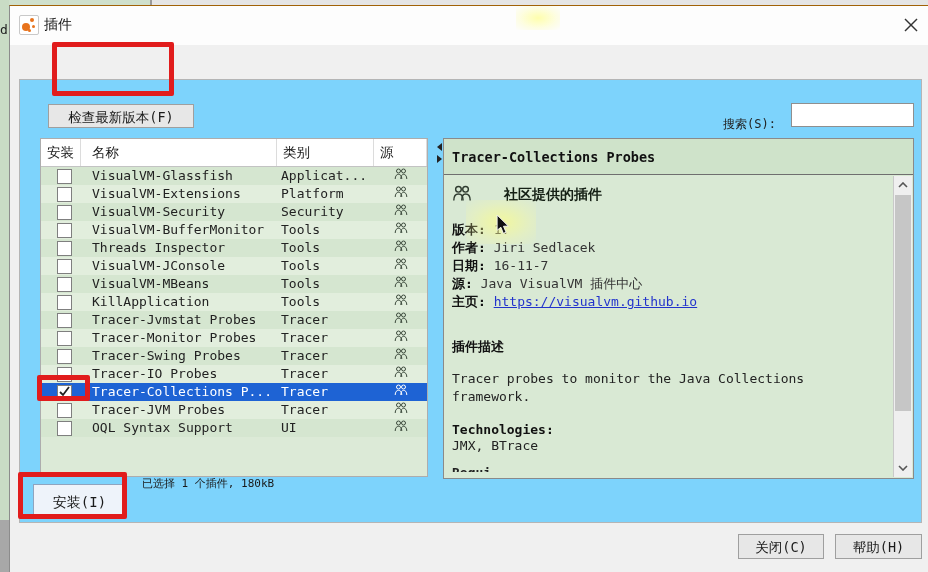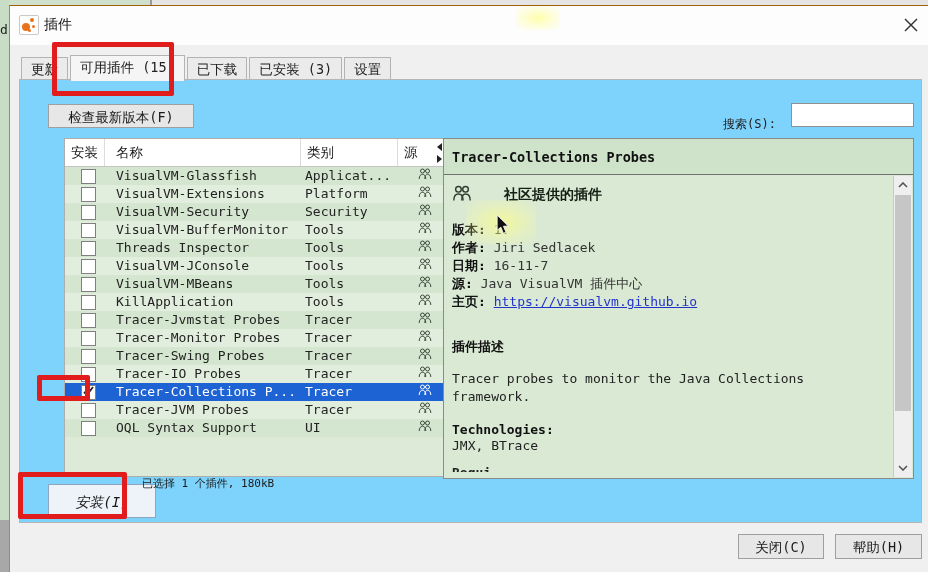--- a/index.html
+++ b/index.html
@@ -29,21 +29,21 @@
   .tabbar{position:absolute;left:11px;top:50px;height:24px;display:flex;align-items:flex-end;}
   .tab{height:16px;padding:3px 9px 3px 9px;margin-right:2px;background:#ebebeb;border:1px solid #b3b3b3;border-bottom:none;font-size:13.5px;color:#222;white-space:nowrap;}
   .tab.selected{background:#f5f5f5;height:19px;margin-bottom:-1px;position:relative;z-index:2;}
   
   .panel{position:absolute;left:9px;top:73px;width:901px;height:442px;background:#7dd3fc;border:1px solid #b5b5b5;}
   .btn{background:#e7e7e7;border:1px solid #9f9f9f;color:#1a1a1a;font-family:inherit;font-size:13.5px;text-align:center;}
   .check-latest{position:absolute;left:28px;top:24px;width:146px;height:24px;line-height:22px;}
   .search-label{position:absolute;left:703px;top:36px;font-size:12px;}
   .search-input{position:absolute;left:771px;top:23px;width:115px;height:22px;background:#fff;border:1px solid #8f8f8f;font-family:inherit;font-size:13px;padding:0 3px;}
   
-  .table{position:absolute;left:44px;top:58px;width:388px;height:339px;background:#dcead7;border:1px solid #adadad;box-sizing:border-box;}
+  .table{position:absolute;left:20px;top:58px;width:388px;height:339px;background:#dcead7;border:1px solid #adadad;box-sizing:border-box;}
   .thead{display:grid;grid-template-columns:40px 196px 97px 53px;height:27px;background:#ffffff;border-bottom:1px solid #c3c3c3;}
   .thead .hcell{display:flex;align-items:center;padding-left:6px;border-right:1px solid #dcdcdc;font-size:13.5px;color:#1a1a1a;}
   .thead .hcell.h-name{padding-left:11px;}
   .trow{display:grid;grid-template-columns:40px 196px 97px 53px;height:18px;line-height:18px;}
   .trow.odd{background:#d5e6d0;}
   .trow.even{background:#e2eedd;}
   .trow.selected{background:#1e63d4;color:#fff;}
   .cell{overflow:hidden;white-space:nowrap;}
   .c-name{padding-left:11px;}
   .c-cat{padding-left:4px;}
@@ -71,21 +71,21 @@
   .dtech-head{font-weight:bold;margin-top:16px;color:#111;}
   .dtech{line-height:18px;color:#222;}
   .clipped{height:7px;overflow:hidden;margin-top:10px;font-weight:bold;color:#222;}
   
   .vscroll{position:absolute;right:1px;top:37px;width:18px;bottom:1px;background:#efefef;border-left:1px solid #c9c9c9;}
   .vs-btn{position:absolute;left:0;width:18px;height:18px;display:flex;align-items:center;justify-content:center;color:#555;}
   .vs-up{top:0;}
   .vs-down{bottom:0;}
   .vs-thumb{position:absolute;left:1px;top:19px;width:16px;height:216px;background:#c6c6c6;}
   
-  .install-btn{position:absolute;left:28px;top:404px;width:108px;height:34px;background:#eef3fa;border:1px solid #8fa4bf;line-height:32px;font-size:14px;font-style:italic;}
+  .install-btn{position:absolute;left:13px;top:404px;width:93px;height:34px;background:#eef3fa;border:1px solid #8fa4bf;line-height:32px;font-size:14px;}
   .status-text{position:absolute;left:122px;top:396px;font-size:11px;color:#1a1a1a;}
   
   .dlg-close{position:absolute;left:728px;top:528px;width:86px;height:25px;line-height:23px;}
   .dlg-help{position:absolute;left:825px;top:528px;width:87px;height:25px;line-height:23px;}
   
   .annot{position:absolute;border:5px solid #e11c1c;border-radius:2px;z-index:50;}
   .annot-tab{left:52px;top:42px;width:112px;height:44px;}
   .annot-check{left:37px;top:375px;width:43px;height:16px;}
   .annot-install{left:18px;top:472px;width:99px;height:37px;}
   .hl-blob{position:absolute;z-index:40;pointer-events:none;
@@ -116,27 +116,20 @@
       </span>
     <span class="title-text">插件</span>
     <span class="close-btn">
       <svg width="14" height="14" viewBox="0 0 14 14">
           <line x1="1" y1="1" x2="13" y2="13" stroke="#333" stroke-width="1.4"></line>
           <line x1="13" y1="1" x2="1" y2="13" stroke="#333" stroke-width="1.4"></line>
         </svg>
     </span>
   </div>
 
-  <div class="tabbar">
-    <div class="tab">更新</div>
-    <div class="tab selected">可用插件 (15)</div>
-    <div class="tab">已下载</div>
-    <div class="tab">已安装 (3)</div>
-    <div class="tab">设置</div>
-  </div>
 
   <div class="panel">
 
     <button class="btn check-latest">检查最新版本(F)</button>
     <span class="search-label">搜索(S):</span>
     <input class="search-input" value="" style="">
 
     <div class="table">
       <div class="thead">
         <div class="hcell">安装</div>

